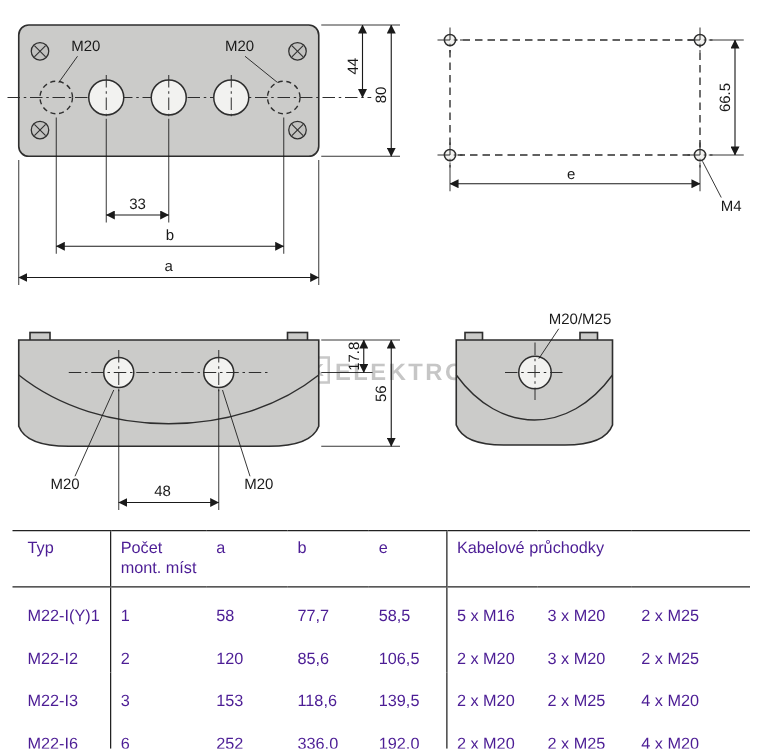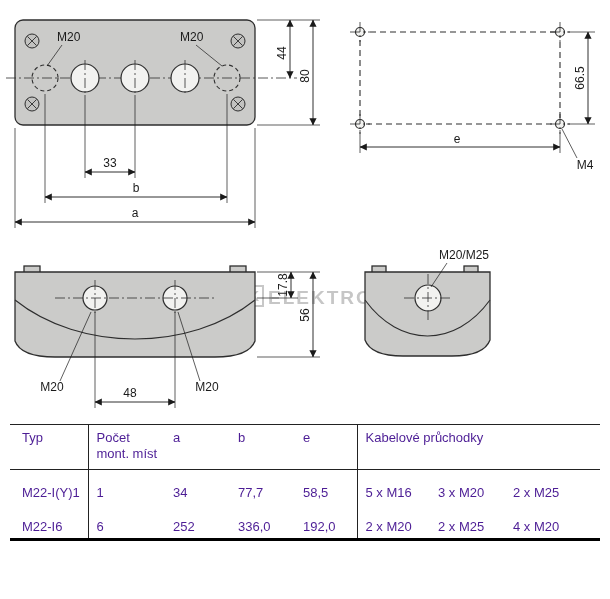--- a/index.html
+++ b/index.html
@@ -217,26 +217,46 @@
           <th>a</th>
           <th>b</th>
           <th>e</th>
           <th colspan="3" class="vline">Kabelové průchodky</th>
         </tr>
       </thead>
       <tbody>
         <tr>
           <td class="first">M22-I(Y)1</td>
           <td class="vline">1</td>
-          <td>34</td>
+          <td>58</td>
           <td>77,7</td>
           <td>58,5</td>
           <td class="vline">5 x M16</td>
           <td>3 x M20</td>
           <td>2 x M25</td>
+        </tr>
+        <tr>
+          <td class="first">M22-I2</td>
+          <td class="vline">2</td>
+          <td>120</td>
+          <td>85,6</td>
+          <td>106,5</td>
+          <td class="vline">2 x M20</td>
+          <td>3 x M20</td>
+          <td>2 x M25</td>
+        </tr>
+        <tr>
+          <td class="first">M22-I3</td>
+          <td class="vline">3</td>
+          <td>153</td>
+          <td>118,6</td>
+          <td>139,5</td>
+          <td class="vline">2 x M20</td>
+          <td>2 x M25</td>
+          <td>4 x M20</td>
         </tr>
         <tr>
           <td class="first">M22-I6</td>
           <td class="vline">6</td>
           <td>252</td>
           <td>336,0</td>
           <td>192,0</td>
           <td class="vline">2 x M20</td>
           <td>2 x M25</td>
           <td>4 x M20</td>

